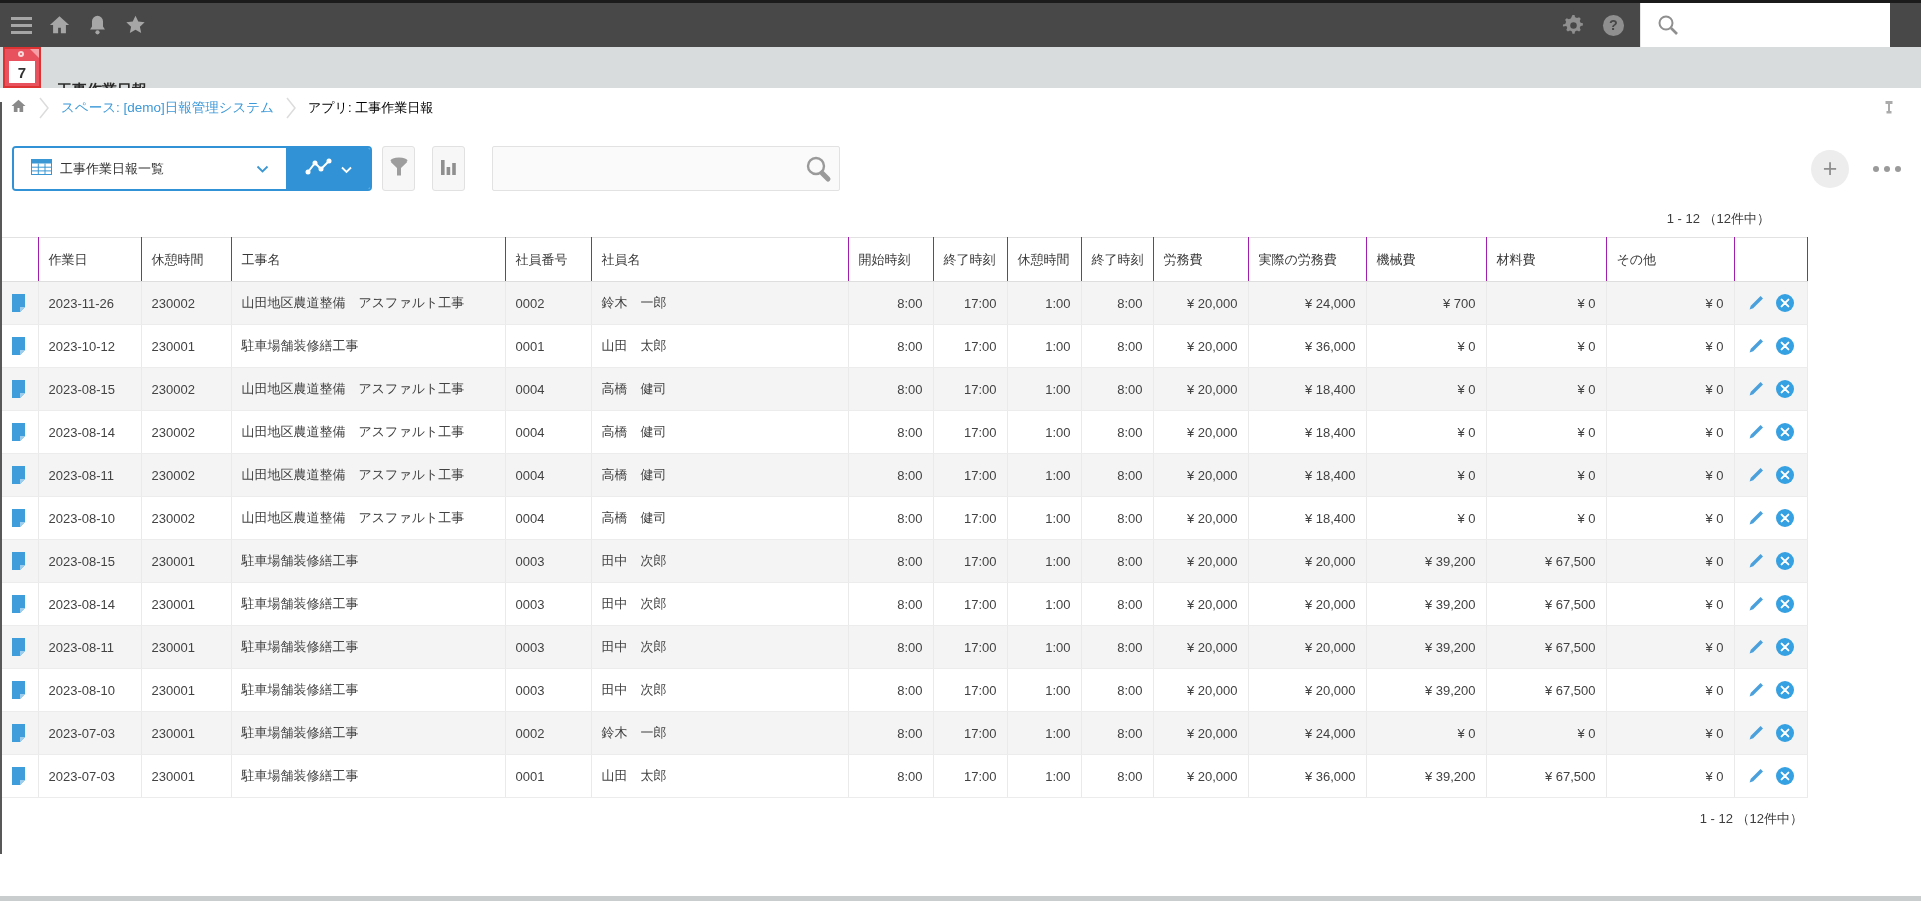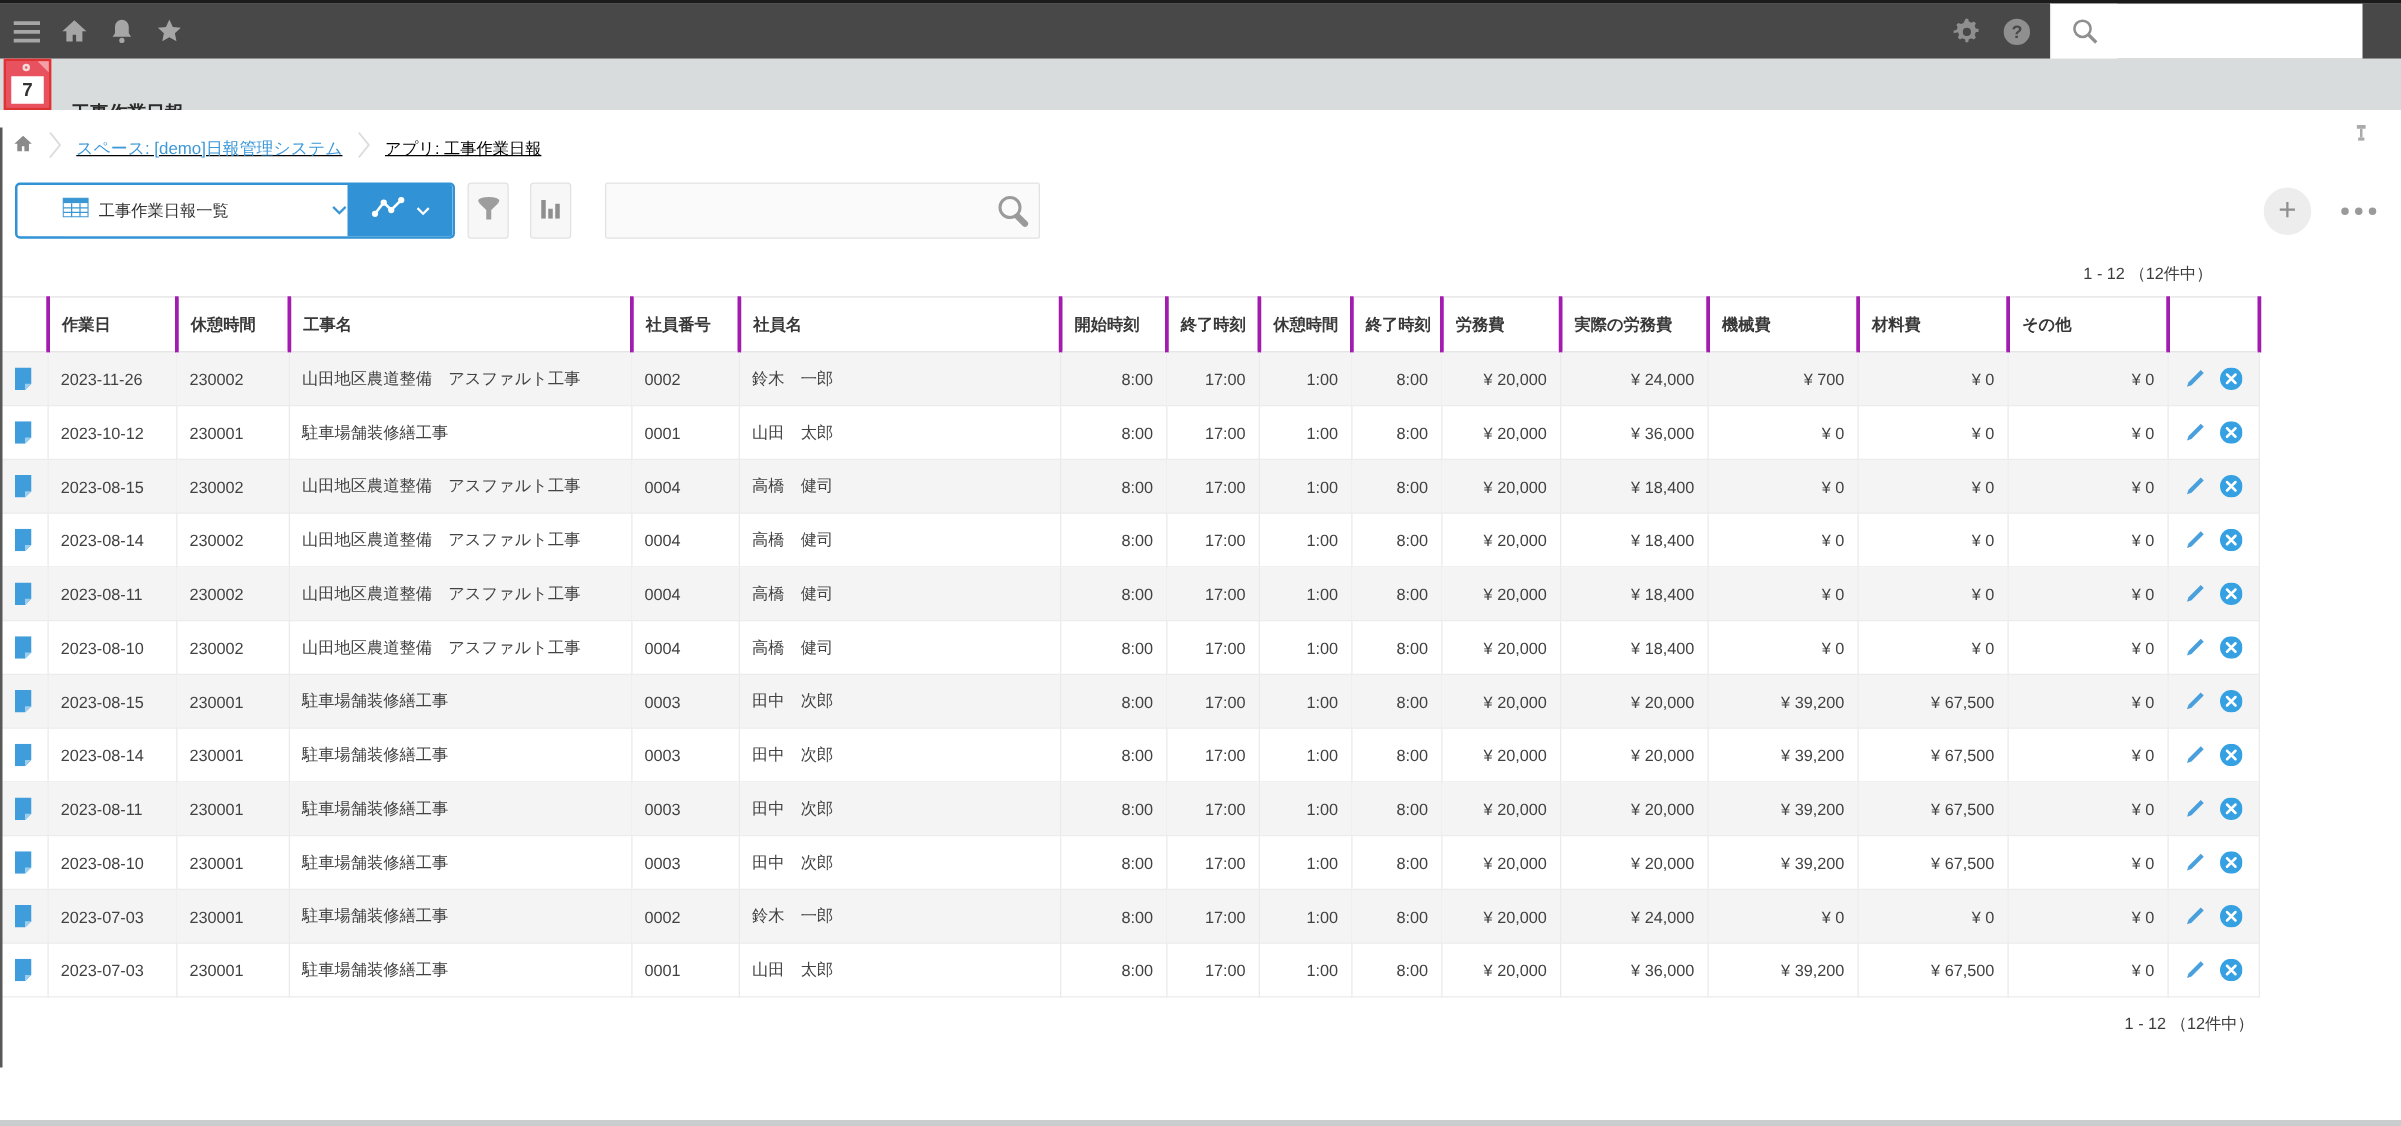--- a/index.html
+++ b/index.html
@@ -37,30 +37,30 @@
   .app-icon-wrap { position:absolute; left:3px; top:0; width:38px; height:41px; border:2px solid #dd3333;
                    display:flex; align-items:center; justify-content:center; background:#e9626c; }
   .cal { width:34px; height:37px; background:#e8525e; position:relative; }
   .cal-fold { position:absolute; right:0; top:0; width:0; height:0; border-top:9px solid #f4a0a6; border-left:9px solid transparent; }
   .cal-pin { position:absolute; top:2px; left:13px; width:6px; height:6px; border:2px solid #f6d9da; border-radius:50%; background:transparent; }
   .cal-sheet { position:absolute; left:4px; right:4px; bottom:3px; height:22px; background:#fff;
                display:flex; align-items:center; justify-content:center; font-weight:bold; font-size:15px; color:#333; }
   .title-text { margin-left:57px; font-size:15px; font-weight:bold; color:#2b2b2b;margin-top:46px; }
 
   
-  .crumb-bar { height:40px; background:#fff; display:flex; align-items:flex-end; padding-left:10px; position:relative;text-decoration:underline; }
+  .crumb-bar { height:40px; background:#fff; display:flex; align-items:center; padding-left:10px; position:relative; }
   .crumb-sep { margin:0 11px; display:flex; }
   .crumb-link { color:#3b98d9; font-size:13.5px; cursor:pointer; }
   .crumb-current { color:#000000; font-size:13px; }
   .pin-btn { position:absolute; right:26px; top:12px; cursor:pointer; }
 
   
   .view-toolbar { display:flex; align-items:center; margin:18px 16px 0 12px; height:45px; }
   .view-select { display:flex; height:45px; border:2px solid #3193d5; border-radius:4px; overflow:hidden; flex:0 0 auto; }
-  .view-select-main { width:228px; background:#fff; display:flex; align-items:center; padding:0 0; gap:8px; cursor:pointer;margin-left:36px; }
+  .view-select-main { width:272px; background:#fff; display:flex; align-items:center; padding:0 17px; gap:8px; cursor:pointer; }
   .view-label { font-size:13px; color:#333; flex:1; white-space:nowrap; overflow:hidden; }
   .view-graph { width:84px; background:#3193d5; display:flex; align-items:center; justify-content:center; gap:9px; cursor:pointer; }
   .tool-btn { width:33px; height:45px; background:#f7f7f7; border:1px solid #e1e1e1; border-radius:3px;
               display:flex; align-items:center; justify-content:center; cursor:pointer; }
   .tool-btn.filter { margin-left:10px; }
   .tool-btn.chart { margin-left:17px; }
   .view-search { margin-left:27px; width:348px; height:45px; background:#fafafa; border:1px solid #e2e2e2;
                  border-radius:2px; display:flex; align-items:center; }
   .view-search input { flex:1; min-width:0; border:0; background:transparent; padding:0 12px; font-size:14px; outline:none; color:#333; }
   .view-search .mag { margin-right:6px; display:flex; }
@@ -69,22 +69,22 @@
               display:flex; align-items:center; justify-content:center; cursor:pointer; line-height:1; }
   .more-btn { display:flex; gap:5px; padding:12px 4px; cursor:pointer; }
   .more-btn i { width:6px; height:6px; border-radius:50%; background:#9a9a9a; }
 
   
   .pagination-top { margin-top:19px; padding-right:151px; text-align:right; font-size:13px; color:#3c3c3c; }
   .pagination-bottom { margin-top:12px; padding-right:118px; text-align:right; font-size:13px; color:#3c3c3c; }
 
   
   .record-table { margin-top:9px; border-collapse:collapse; table-layout:fixed; width:1807px; }
-  .record-table th { height:44px; font-weight:bold; text-align:left; padding:0 10px; font-size:13px; color:#383838;
-                     border-top:1px solid #e2e2e2; border-bottom:1px solid #dedede; border-right:3px solid #a21caf;
+  .record-table th { height:44px; font-weight:normal; text-align:left; padding:0 10px; font-size:13px; color:#383838;
+                     border-top:1px solid #e2e2e2; border-bottom:1px solid #dedede; border-right:1px solid #a21caf;
                      background:#fff; white-space:nowrap; overflow:hidden; cursor:pointer; }
   .record-table td { height:43px; padding:0 10px; font-size:13px; color:#424242;
                      border-bottom:1px solid #ececec; border-right:1px solid #eaeaea;
                      white-space:nowrap; overflow:hidden; }
   .record-table th:first-child, .record-table td:first-child { border-left:none; }
   tr.stripe td { background:#f4f4f4; }
   .al-left { text-align:left; } .al-right { text-align:right; }
   .col-icon { text-align:center !important; padding:0 !important; }
   .col-actions { text-align:center !important; padding:0 !important; }
   .doc-link { display:inline-flex; cursor:pointer; vertical-align:middle; }

